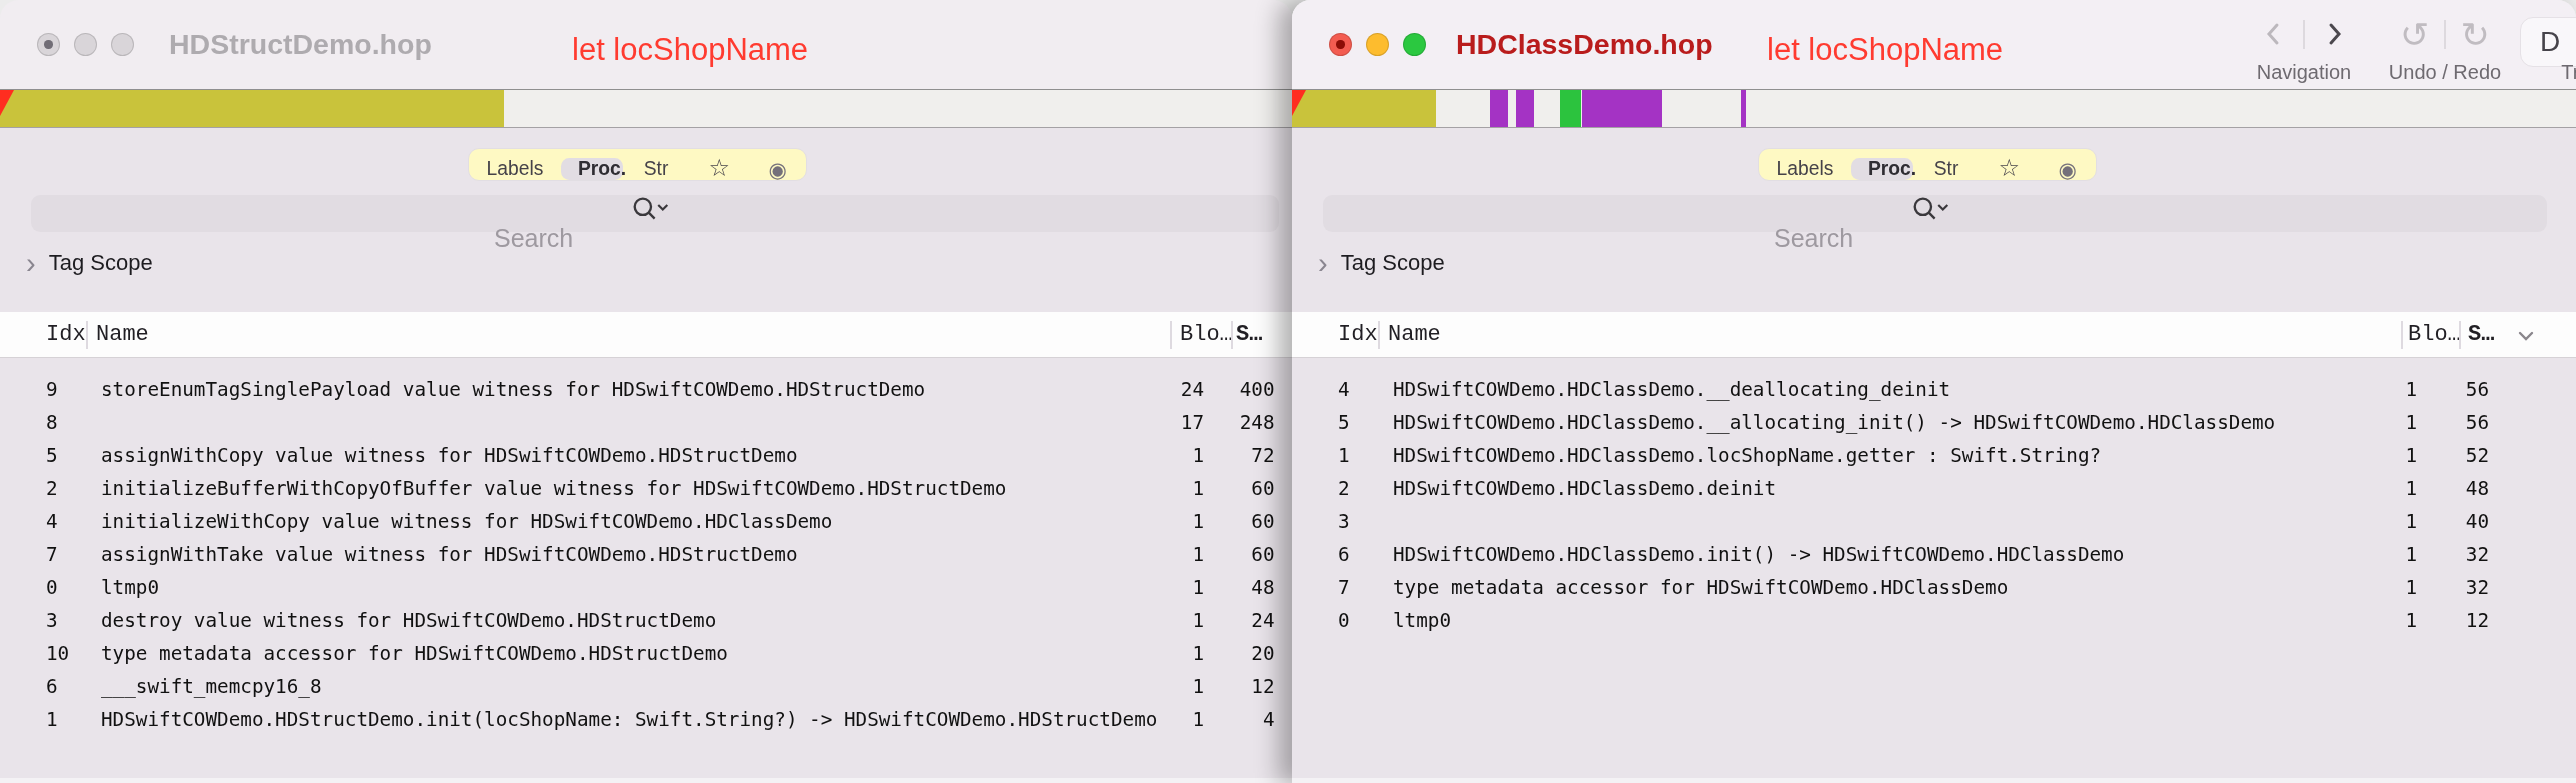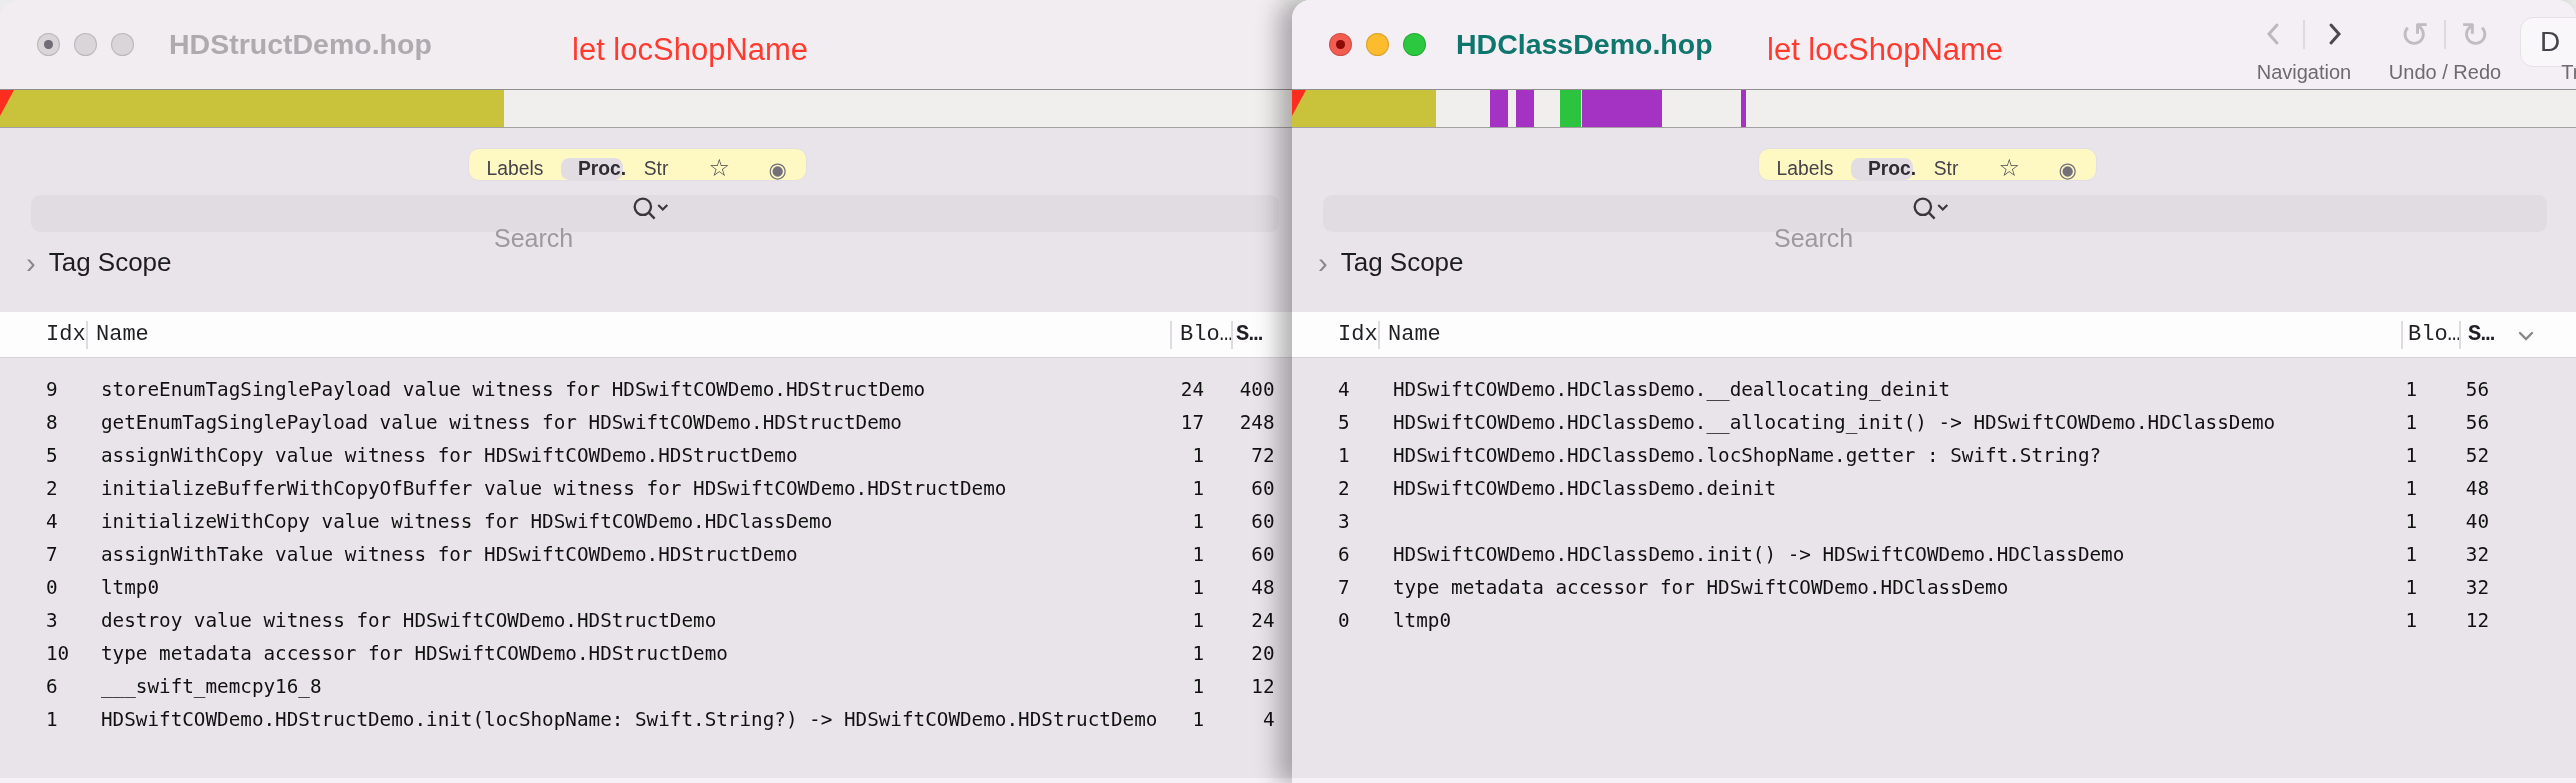--- a/index.html
+++ b/index.html
@@ -22,21 +22,21 @@
                         margin:-4.1px 0 0 -4.1px; border-radius:50%; }
   .win-left  .light.close::after { background:#716d76; }
   .win-right .light.close { background:#f35c51; }
   .win-right .light.close::after { background:#8c0d06; }
   .win-right .light.min { background:#fdbc2e; }
   .win-right .light.max { background:#2bc840; }
 
   .window-title { position:absolute; top:0; height:89px; display:flex; align-items:center;
                   font-weight:bold; font-size:28.5px; white-space:nowrap; }
   .win-left  .window-title { left:169px; color:#aeabaf; }
-  .win-right .window-title { left:164px; color:#0f766e; }
+  .win-right .window-title { left:164px; color:#b91c1c; }
   .annotation { position:absolute; top:5.5px; height:89px; display:flex; align-items:center;
                 font-size:31px; color:#ff3b30; white-space:nowrap; }
   .win-left  .annotation { left:572px; }
   .win-right .annotation { left:475px; }
 
   
   .toolgroup { position:absolute; top:0; height:89px; }
   .tool-icons { position:absolute; top:13px; left:0; width:100%; height:42px;
                 display:flex; align-items:center; justify-content:center; gap:14.7px; }
   .tool-label { position:absolute; bottom:5.5px; left:0; width:100%; text-align:center;
@@ -75,21 +75,21 @@
             border-radius:9.2px; display:flex; align-items:center; padding:0 11px;flex-direction:column; }
   .win-left  .search { width:1248px; } .win-right .search { width:1224px; }
   .search input { flex:1; border:none; background:transparent; outline:none;
                   font-size:25px; color:#333; font-family:inherit; }
   .search input::placeholder { color:#9e99a0; }
   .search svg { flex:none; margin-right:7.4px; }
 
   .tagscope { position:absolute; top:118px; left:26px; height:33px;
               display:flex; align-items:center; gap:13px; cursor:default; }
   .ts-chev { font-size:29px; color:#8a8690; line-height:26px; }
-  .ts-label { font-size:26px; color:#1d1c20; }
+  .ts-label { font-size:22px; color:#1d1c20; }
 
   
   .thead { position:absolute; top:184px; left:0; right:0; height:46px; background:#fdfdfd;
            border-bottom:1.8px solid #d6d2d6; }
   .th { position:absolute; top:0; height:100%; display:flex; align-items:center;
         font-size:22px; color:#211f24; white-space:nowrap;font-family:Liberation Mono, monospace; }
   .th-size { font-weight:bold; }
   .hsep { position:absolute; top:9.2px; height:28px; width:1.8px; background:#dedae0; }
   .th-idx { left:46px; } .th-name { left:96px; }
   .sep-a { left:86px; }
@@ -174,21 +174,20 @@
 
         <div class="row">
           <span class="c-idx">9</span>
           <span class="c-name">storeEnumTagSinglePayload value witness for HDSwiftCOWDemo.HDStructDemo</span>
           <span class="c-blo">24</span>
           <span class="c-size">400</span>
         </div>
 
         <div class="row">
           <span class="c-idx">8</span>
-          <span class="c-name">getEnumTagSinglePayload value witness for HDSwiftCOWDemo.HDStructDemo</span>
           <span class="c-blo">17</span>
           <span class="c-size">248</span>
         </div>
 
         <div class="row">
           <span class="c-idx">5</span>
           <span class="c-name">assignWithCopy value witness for HDSwiftCOWDemo.HDStructDemo</span>
           <span class="c-blo">1</span>
           <span class="c-size">72</span>
         </div>

